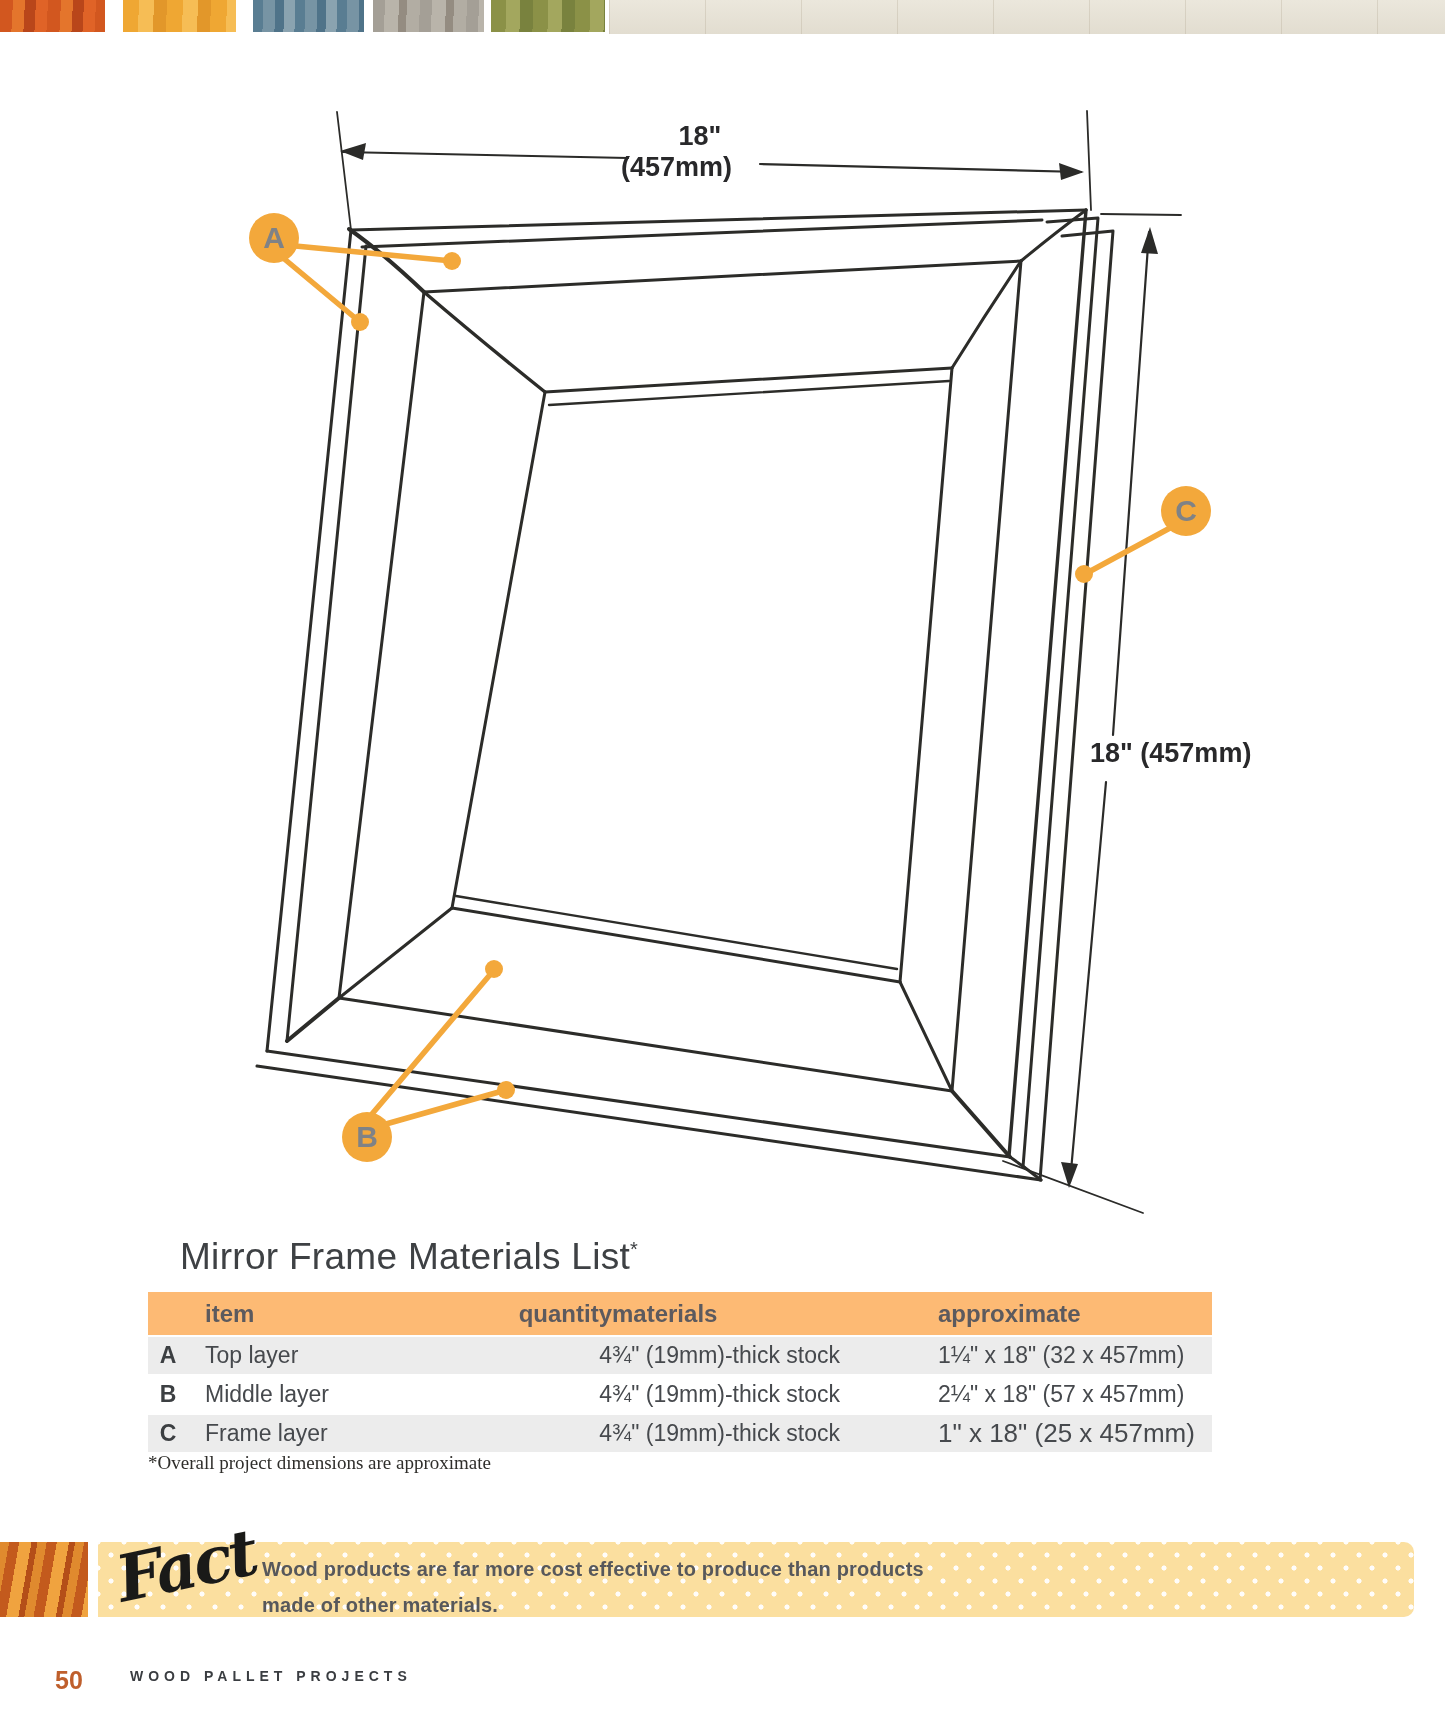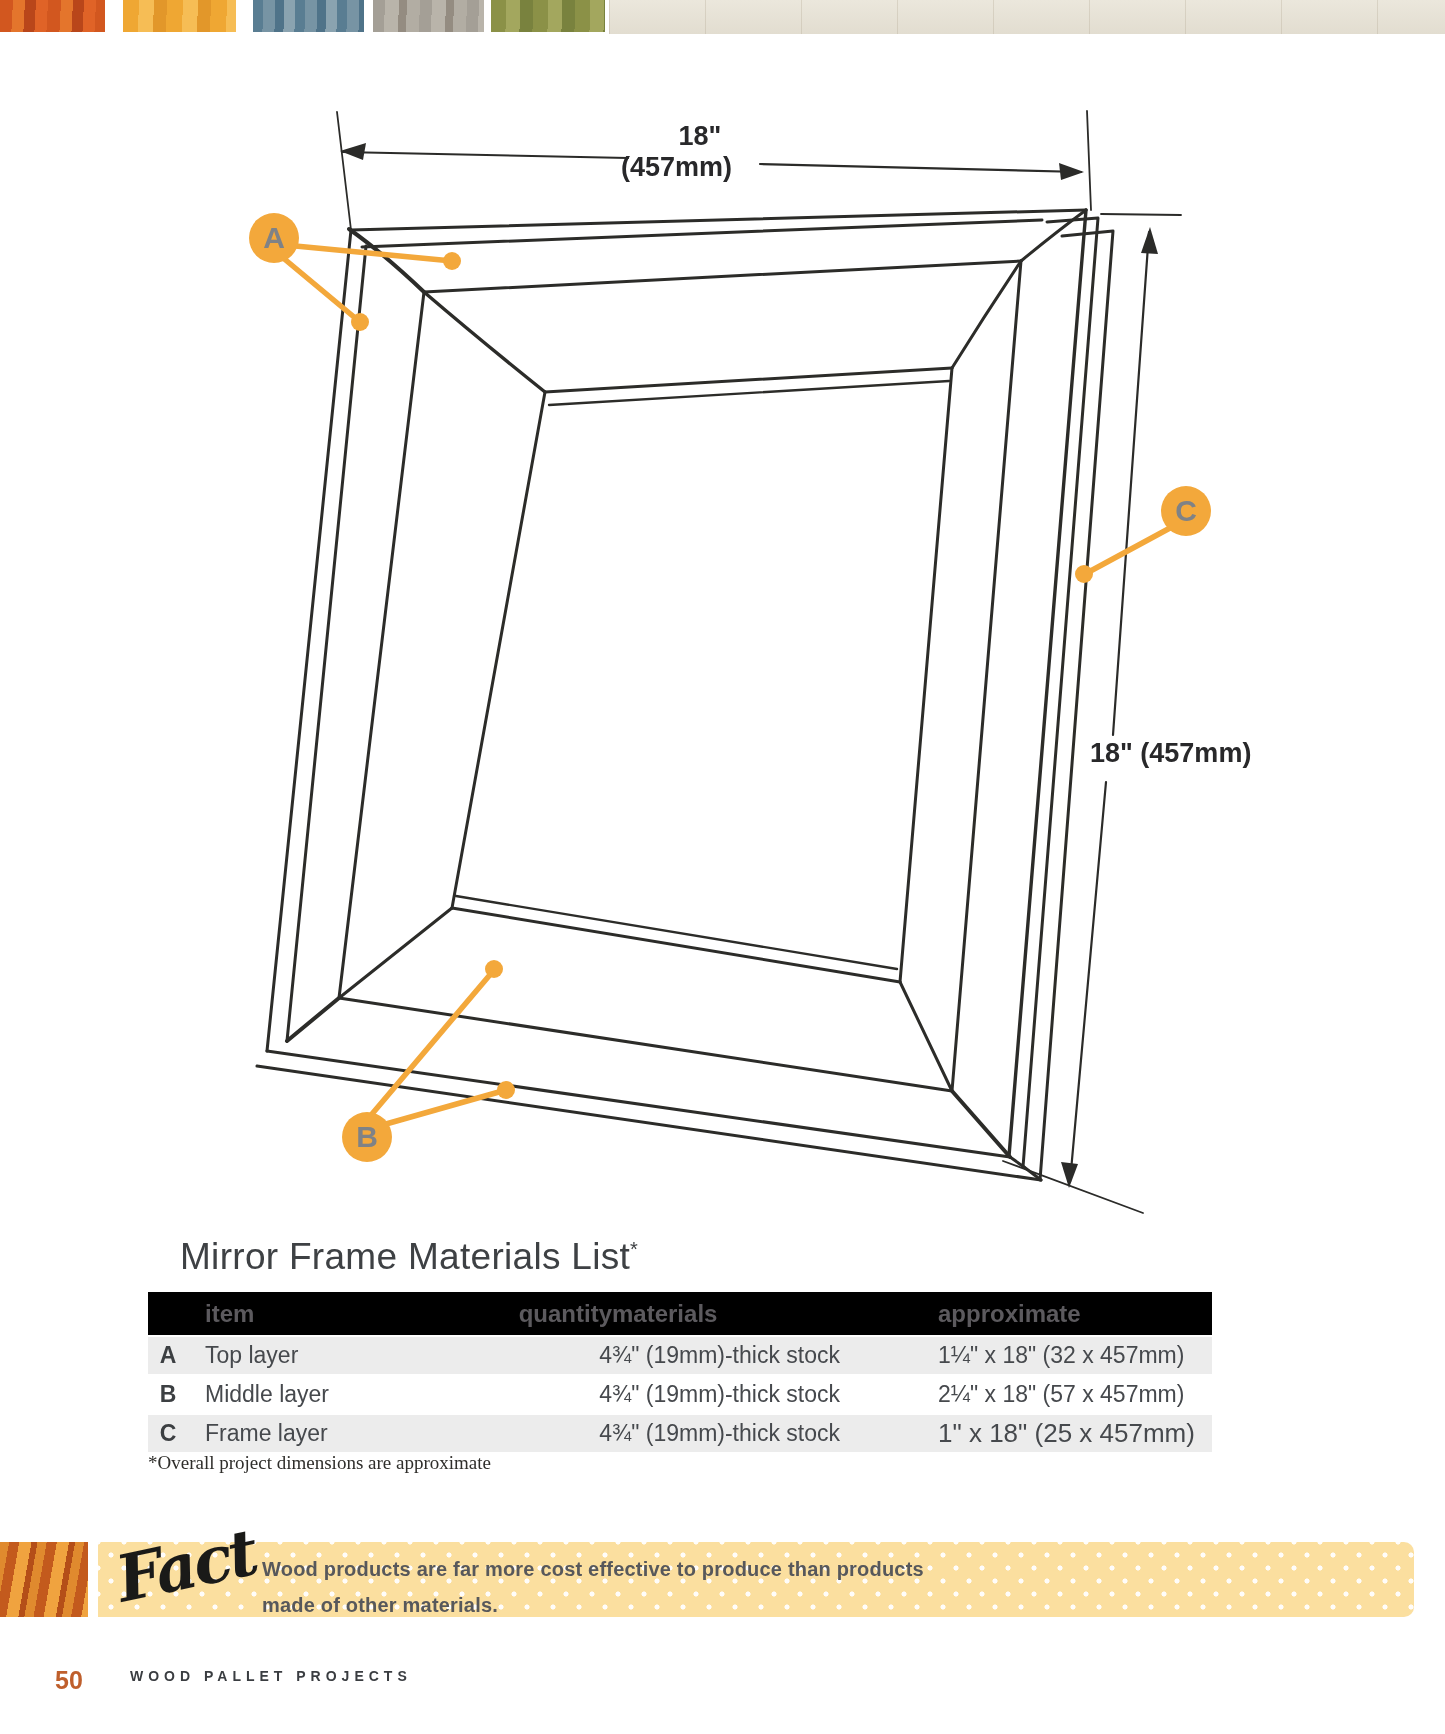--- a/index.html
+++ b/index.html
@@ -26,21 +26,21 @@
     position:absolute;width:50px;height:50px;border-radius:50%;
     background:#F3A83B;display:flex;align-items:center;justify-content:center;
     color:#7f8286;font-weight:700;font-size:30px;line-height:1;
   }
 
   
   .list-title{position:absolute;left:148px;top:1236px;font-size:37px;font-weight:400;color:#3e4144;letter-spacing:.3px;margin-left:32px;}
   .list-title sup{font-size:20px;}
   .mtable{position:absolute;left:148px;top:1292px;width:1064px;}
   .trow{display:grid;grid-template-columns:40px 296px 128px 326px 1fr;align-items:center;}
-  .thead{background:#000000;height:43px;color:#5c5a5e;font-weight:700;font-size:24px;}
+  .thead{background:#fdba74;height:43px;color:#5c5a5e;font-weight:700;font-size:24px;}
   .tbody-row{height:37px;margin-top:2px;font-size:23px;color:#46494d;}
   .row-shade{background:#ECECEC;}
   .row-plain{background:#FFFFFF;}
   .cell-key{text-align:center;font-weight:700;color:#3c3f42;}
   .cell-item{padding-left:17px;}
   .cell-qty{text-align:right;}
   .cell-dim-big{font-size:26px;}
   .footnote{position:absolute;left:148px;top:1452px;font-family:"Liberation Serif",serif;font-size:19px;color:#2f2e2b;}
 
   

